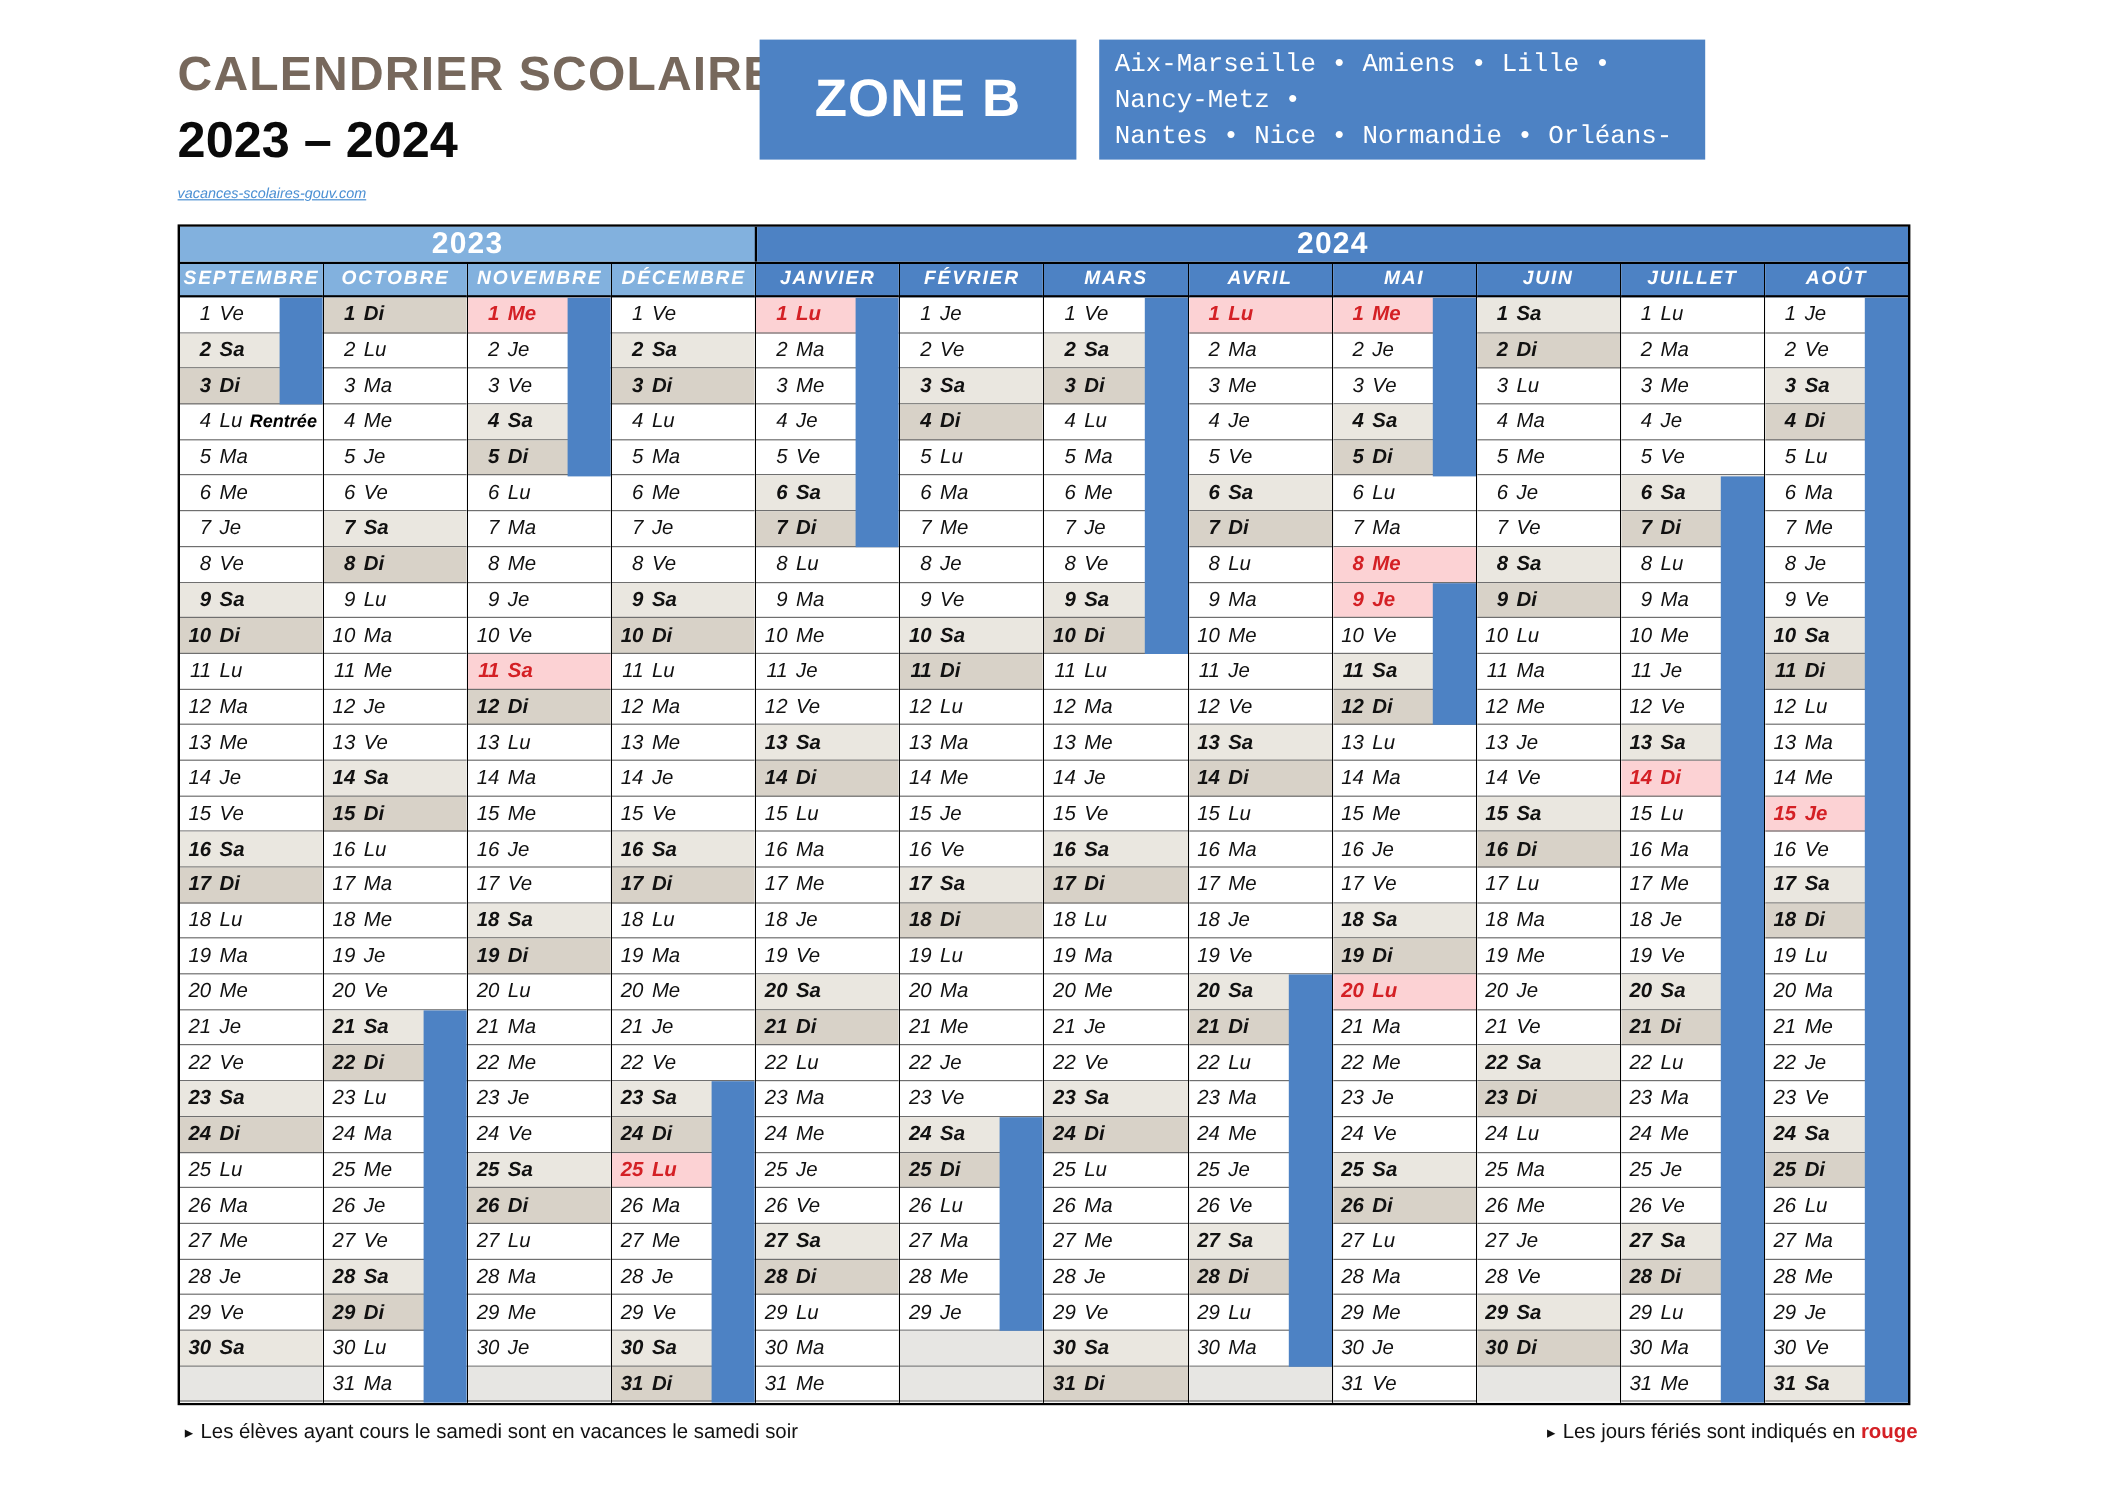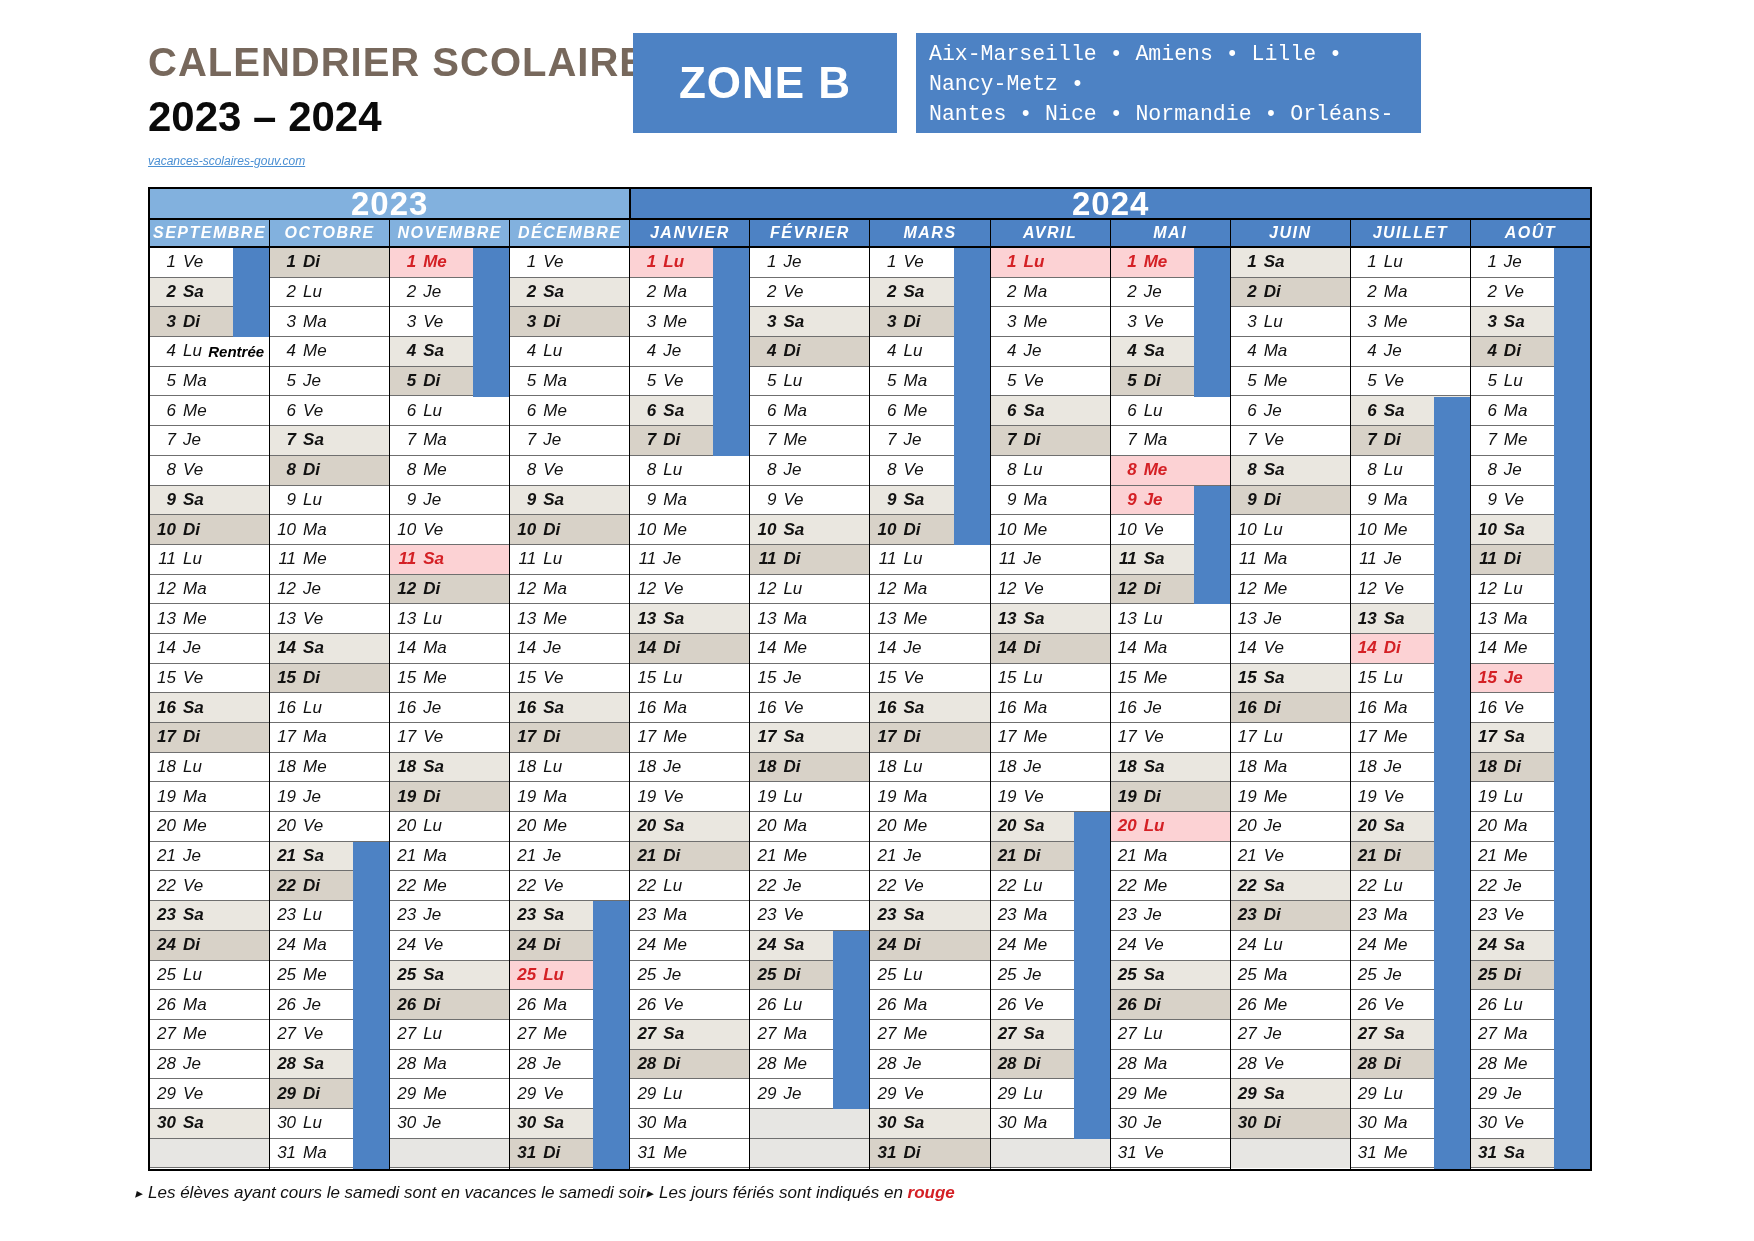--- a/index.html
+++ b/index.html
@@ -31,21 +31,21 @@
     font-family:Liberation Mono, monospace;
   }
   
   .cal {
     position:absolute; left:148px; top:187px; width:1444px;
     border:2px solid #000; background:#fff;
   }
   .year-row { display:flex; height:31px; border-bottom:2px solid #000; }
   .year-cell {
     display:flex; align-items:center; justify-content:center;
-    color:#fff; font-size:33px; font-weight:bold; letter-spacing:1px;
+    color:#fff; font-size:25px; font-weight:bold; letter-spacing:1px;
   }
   .year-cell.y23 { flex:4 1 0; background:var(--blueLight); border-right:2px solid #000; }
   .year-cell.y24 { flex:8 1 0; background:var(--blue); }
   .months { display:flex; }
   .month { flex:1 1 0; border-right:1px solid #000;font-style:italic; }
   .month:last-child { border-right:none; }
   .month-header {
     height:28px; display:flex; align-items:center; justify-content:center;
     color:#fff; font-size:16px; font-weight:bold; letter-spacing:1.5px;
     border-bottom:2px solid #000;
@@ -63,22 +63,22 @@
   .sa  { background:var(--sa); font-weight:bold; }
   .di  { background:var(--di); font-weight:bold; }
   .hol { background:var(--pink); color:var(--red); font-weight:bold; }
   .filler { background:var(--filler); }
   .note { margin-left:auto; padding-right:5px; font-weight:bold; font-size:15px; color:#000; }
   .vac {
     position:absolute; right:0; width:36px; background:var(--blue); z-index:2;
   }
   
   .footnotes {
-    position:absolute; left:135px; top:1183px; width:1444px;
-    display:flex; font-size:17px; color:#111;font-style:italic;
+    position:absolute; left:154px; top:1183px; width:1444px;
+    display:flex; justify-content:space-between; font-size:17px; color:#111;
   }
   .bullet { margin-right:6px; font-size:14px; }
   .red-word { color:var(--red); font-weight:bold; }
 </style>
 </head>
 <body style="--blue: #4d82c4; --blueLight: #82b1de; --sa: #eae7e0; --di: #d8d2c8; --pink: #fcd2d4; --red: #d42025; --filler: #e7e6e3; --brown: #77685c; --link: #4a8fd3;">
 
 <div class="title-block">
   <h1>CALENDRIER SCOLAIRE</h1>
   <h2>2023 – 2024</h2>

